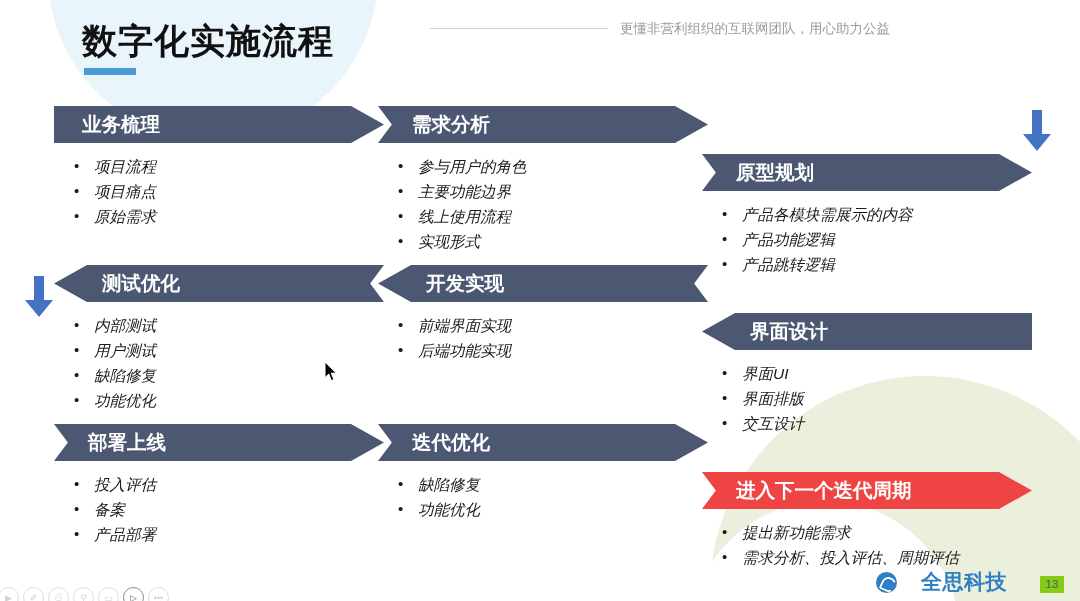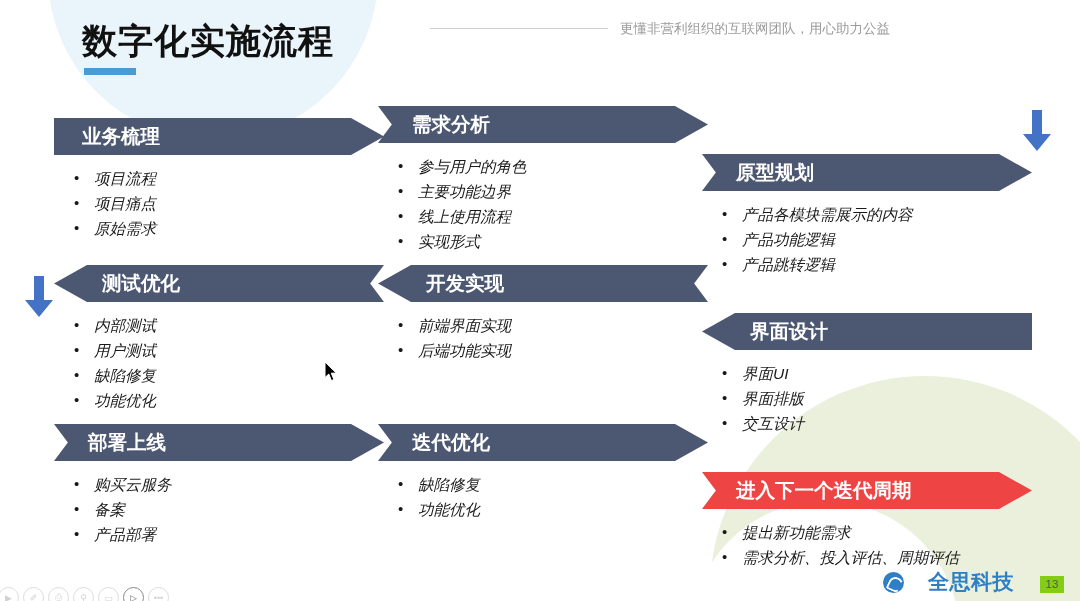--- a/index.html
+++ b/index.html
@@ -49,21 +49,21 @@
   .chev {
     position:relative; height:37px; display:flex; align-items:center;
     background:#4c5872;
   }
   .chev .label {
     font-size:19.5px; font-weight:bold; color:#ffffff;
     white-space:nowrap; position:relative; z-index:2;
   }
   
   .chev.right { clip-path:polygon(0 0, 90% 0, 100% 50%, 90% 100%, 0 100%, 4.2% 50%); padding-left:34px; }
-  .chev.right.flat-left { clip-path:polygon(0 0, 90% 0, 100% 50%, 90% 100%, 0 100%); padding-left:28px;margin-top:12px; }
+  .chev.right.flat-left { clip-path:polygon(0 0, 90% 0, 100% 50%, 90% 100%, 0 100%); padding-left:28px; }
   
   .chev.left { clip-path:polygon(10% 0, 100% 0, 95.8% 50%, 100% 100%, 10% 100%, 0 50%); padding-left:48px; }
   .chev.left.flat-right { clip-path:polygon(10% 0, 100% 0, 100% 100%, 10% 100%, 0 50%); padding-left:48px; }
   .chev.accent { background:#ef4444; }
 
   
   .bullets { margin-top:11px; padding-left:20px; }
   .bullets li {
     list-style:none; position:relative;
     font-size:15.5px; color:#1a1a1a; line-height:25px;
@@ -76,21 +76,21 @@
   .bullets li span { margin-left:20px; display:inline-block;font-style:italic; }
 
   
   .down-arrow { position:absolute; width:30px; height:42px; }
   .down-arrow svg { display:block; }
   #arrow-right-down { left:1022px; top:110px; }
   #arrow-left-down  { left:24px;  top:276px; }
 
   
   #footer-logo {
-    position:absolute; right:66px; bottom:5px;
+    position:absolute; right:73px; bottom:5px;
     display:flex; align-items:center; gap:24px;
   }
   #logo-mark {
     width:21px; height:21px; border-radius:50%;
     background:#2e7fc4; position:relative; flex:none;
   }
   #logo-mark:after {
     content:""; position:absolute; left:5px; top:5px;
     width:11px; height:11px; border:2.5px solid #ffffff; border-radius:50% 50% 50% 2px;
     border-right-color:transparent;
@@ -201,21 +201,21 @@
           <li><span>交互设计</span></li>
         </ul>
       </div>
     </div>
     <div class="flow-row">
       <div class="cell c0">
         <div class="chev right">
           <div class="label">部署上线</div>
         </div>
         <ul class="bullets">
-          <li><span>购买云服务</span></li>
+          <li><span>投入评估</span></li>
           <li><span>备案</span></li>
           <li><span>产品部署</span></li>
         </ul>
       </div>
       <div class="cell c1">
         <div class="chev right">
           <div class="label">迭代优化</div>
         </div>
         <ul class="bullets">
           <li><span>缺陷修复</span></li>

